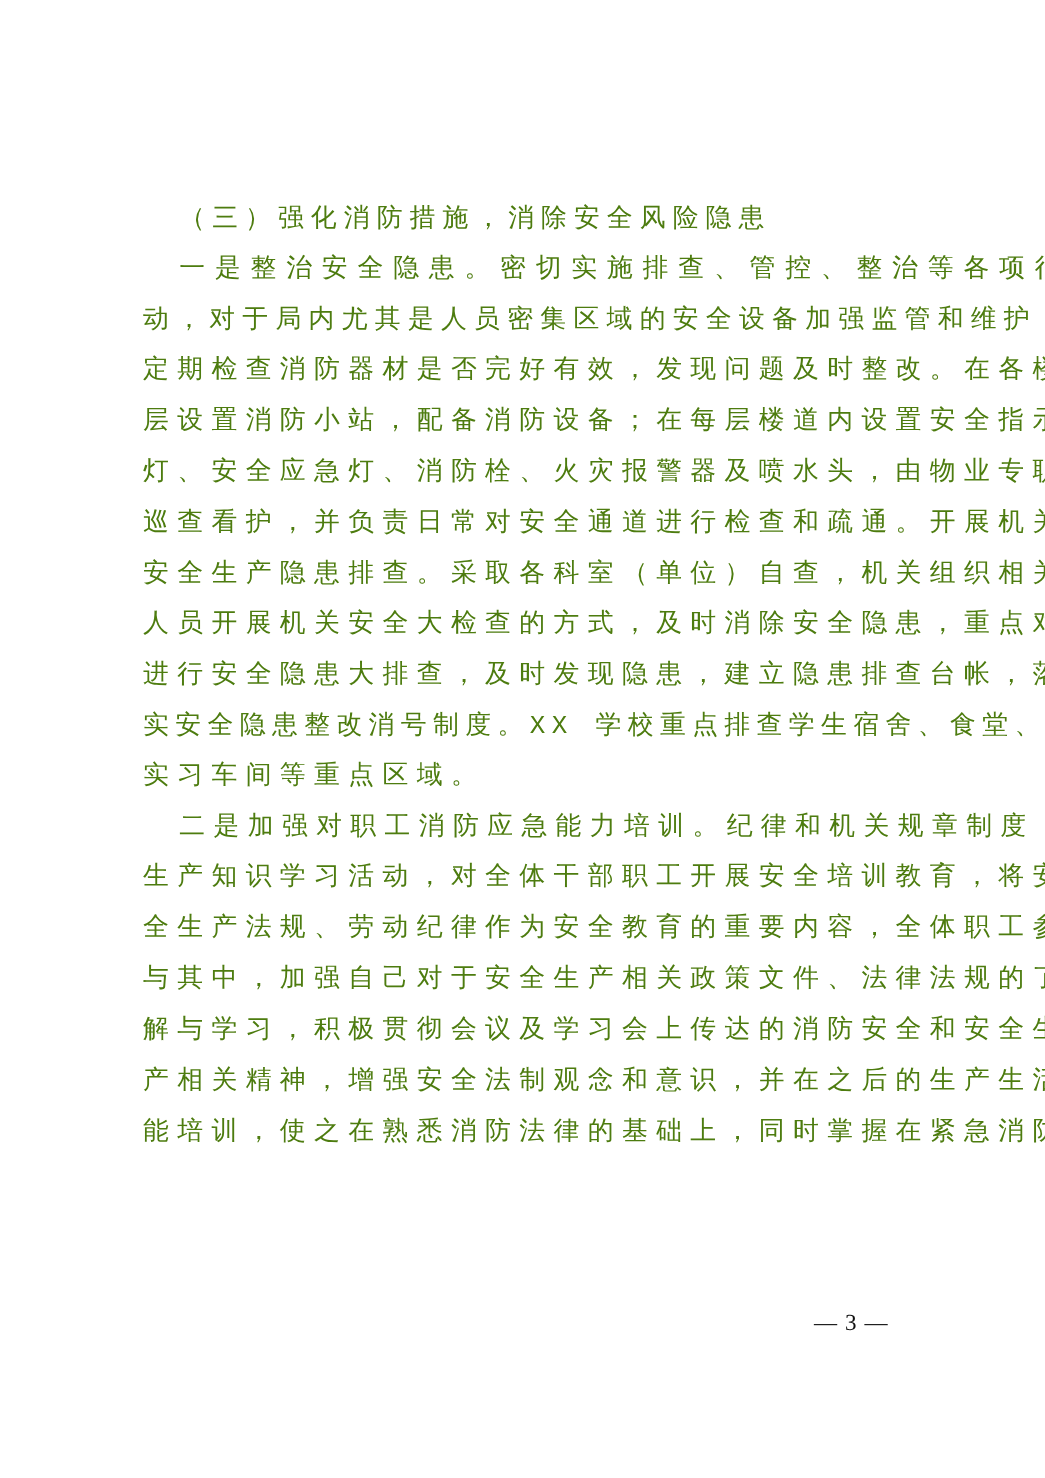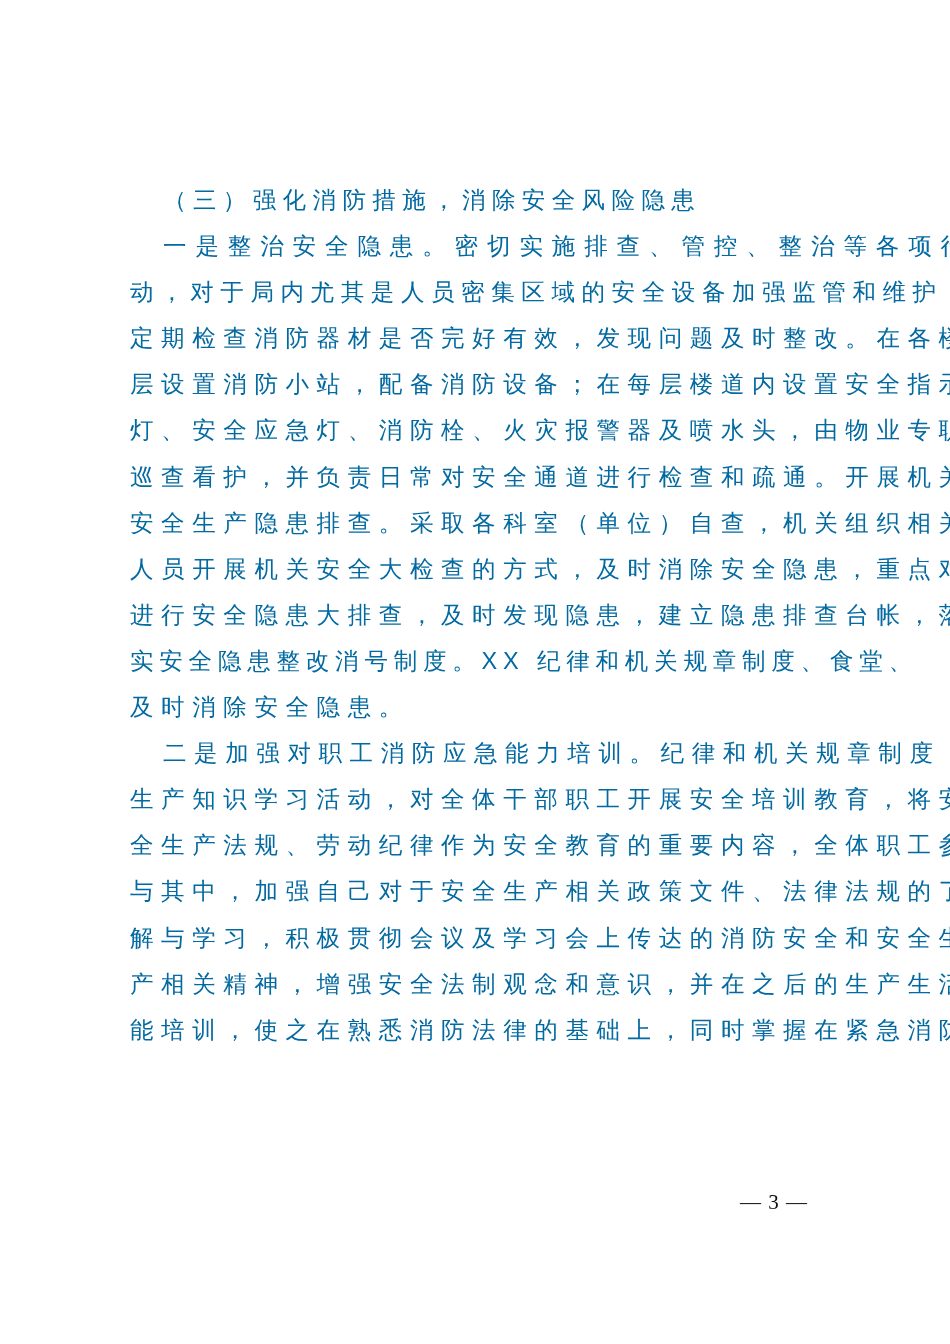--- a/index.html
+++ b/index.html
@@ -1,21 +1,21 @@
 <!DOCTYPE html>
 <html><head>
 <meta charset="utf-8">
 <style>
   html, body { margin: 0; padding: 0; background: #ffffff; }
   body { width: 950px; height: 1344px; position: relative; overflow: hidden; }
   .page { position: absolute; left: 0; top: 0; width: 950px; height: 1344px; background: #ffffff; }
   .text-block {
     position: absolute; left: 130px; top: 177px; width: 690px;
-    font-family: Liberation Sans, sans-serif;
-    font-size: 23.5px; color: #0369a1;
+    font-family: Liberation Mono, monospace;
+    font-size: 23.5px; color: #4d7c0f;
   }
   .line {
     height: 46.1px; line-height: 46.1px;
     white-space: nowrap;
     letter-spacing: 8.9px;
   }
   .line.indent { padding-left: 33px; }
   .line.heading { padding-left: 33px; letter-spacing: 6.4px; }
   .page-number {
     position: absolute; left: 740px; top: 1190px;
@@ -31,22 +31,22 @@
     <div class="line heading">（三）强化消防措施，消除安全风险隐患</div>
     <div class="line indent">一是整治安全隐患。密切实施排查、管控、整治等各项行</div>
     <div class="line" style="letter-spacing:6.6px">动，对于局内尤其是人员密集区域的安全设备加强监管和维护，</div>
     <div class="line" style="letter-spacing:7.6px">定期检查消防器材是否完好有效，发现问题及时整改。在各楼</div>
     <div class="line" style="letter-spacing:7.6px">层设置消防小站，配备消防设备；在每层楼道内设置安全指示</div>
     <div class="line" style="letter-spacing:7.6px">灯、安全应急灯、消防栓、火灾报警器及喷水头，由物业专职</div>
     <div class="line" style="letter-spacing:7.6px">巡查看护，并负责日常对安全通道进行检查和疏通。开展机关</div>
     <div class="line" style="letter-spacing:7.6px">安全生产隐患排查。采取各科室（单位）自查，机关组织相关</div>
     <div class="line" style="letter-spacing:7.6px">人员开展机关安全大检查的方式，及时消除安全隐患，重点对</div>
     <div class="line" style="letter-spacing:7.6px">进行安全隐患大排查，及时发现隐患，建立隐患排查台帐，落</div>
-    <div class="line" style="letter-spacing:5.8px">实安全隐患整改消号制度。XX 纪律和机关规章制度、食堂、</div>
-    <div class="line" style="letter-spacing:7.6px">及时消除安全隐患。</div>
+    <div class="line" style="letter-spacing:5.8px">实安全隐患整改消号制度。XX 学校重点排查学生宿舍、食堂、</div>
+    <div class="line" style="letter-spacing:7.6px">实习车间等重点区域。</div>
     <div class="line indent" style="letter-spacing:7.6px">二是加强对职工消防应急能力培训。纪律和机关规章制度</div>
     <div class="line" style="letter-spacing:7.6px">生产知识学习活动，对全体干部职工开展安全培训教育，将安</div>
     <div class="line" style="letter-spacing:7.6px">全生产法规、劳动纪律作为安全教育的重要内容，全体职工参</div>
     <div class="line" style="letter-spacing:7.6px">与其中，加强自己对于安全生产相关政策文件、法律法规的了</div>
     <div class="line" style="letter-spacing:7.6px">解与学习，积极贯彻会议及学习会上传达的消防安全和安全生</div>
     <div class="line" style="letter-spacing:7.6px">产相关精神，增强安全法制观念和意识，并在之后的生产生活</div>
     <div class="line" style="letter-spacing:7.6px">能培训，使之在熟悉消防法律的基础上，同时掌握在紧急消防</div>
   </div>
   <div class="page-number">— 3 —</div>
 </div>

